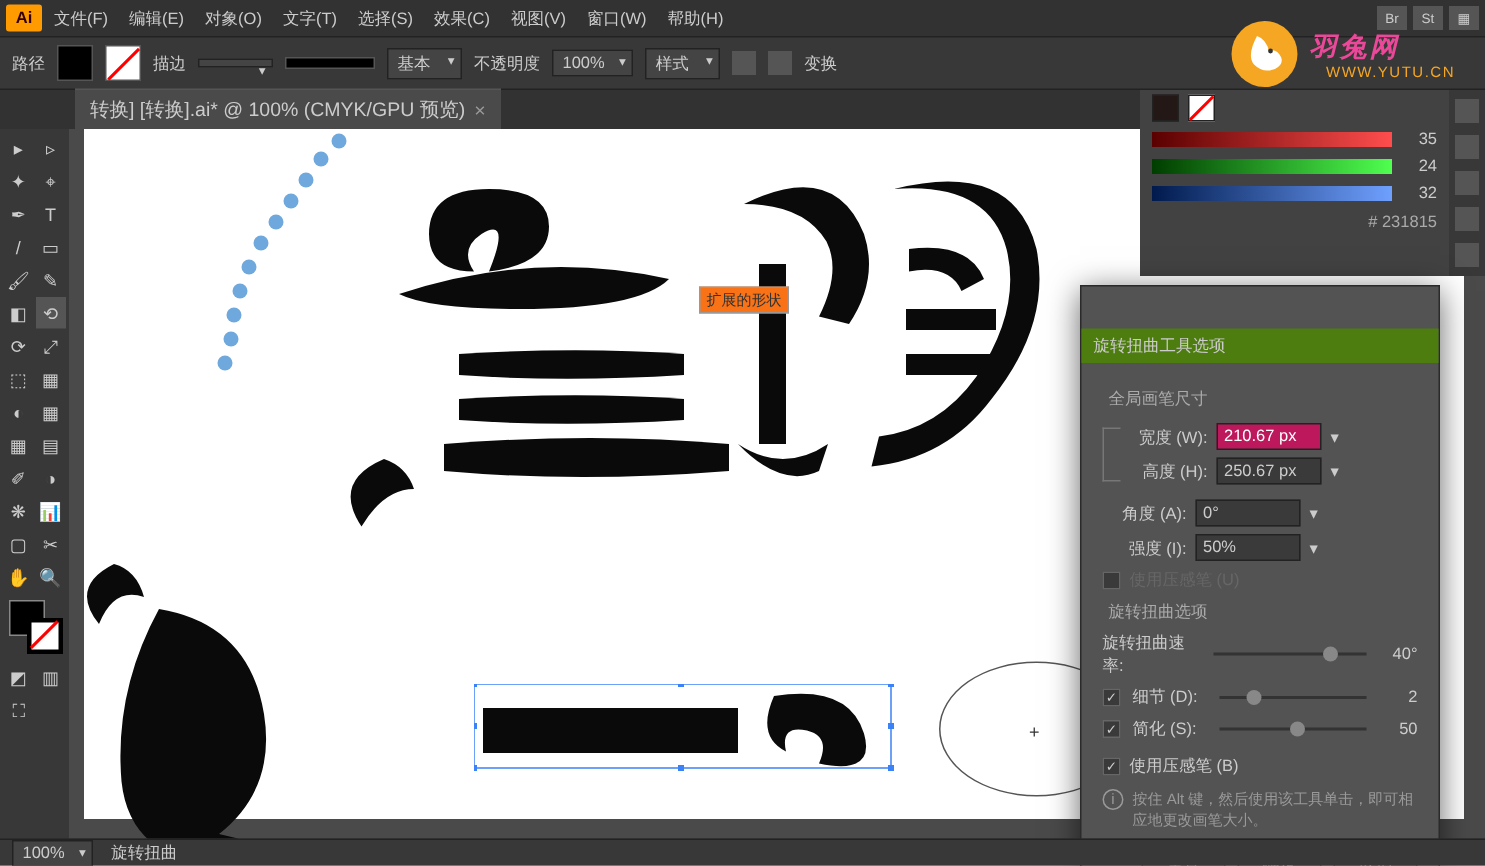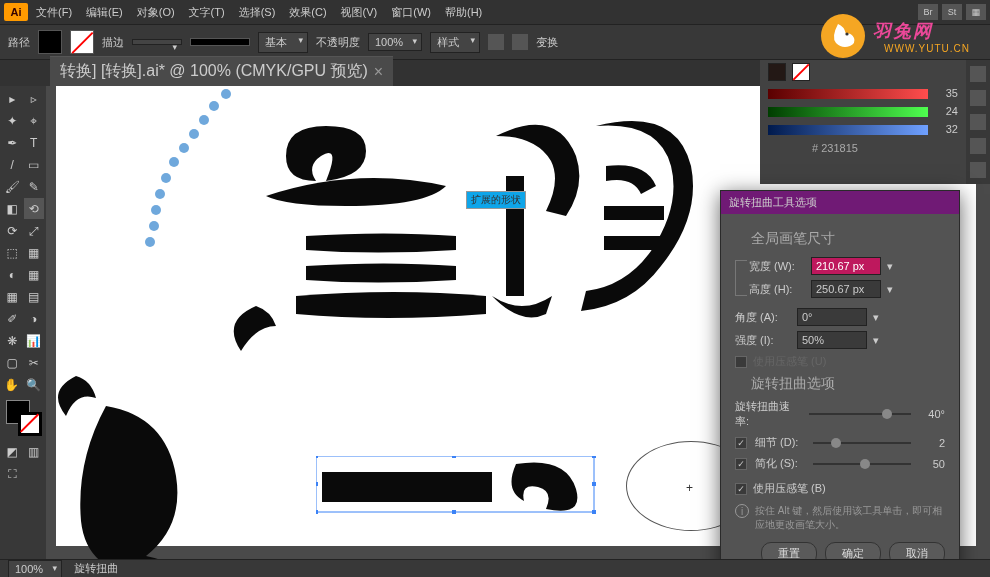--- a/index.html
+++ b/index.html
@@ -11,73 +11,73 @@
 .menu-badge { width: 20px; height: 16px; background: #555; display: flex; align-items: center; justify-content: center; font-size: 9px; }
 .prop-bar { height: 36px; background: #383838; display: flex; align-items: center; padding: 0 8px; gap: 8px; border-top: 1px solid #222; border-bottom: 1px solid #222; }
 .prop-label { color: #ccc; }
 .swatch { width: 24px; height: 24px; background: #000; border: 1px solid #555; position: relative; }
 .swatch.none { background: #fff; }
 .swatch.none::after { content: ''; position: absolute; width: 130%; height: 2px; background: red; transform: rotate(-45deg); top: 50%; left: -15%; }
 .dropdown { background: #444; border: 1px solid #222; padding: 2px 18px 2px 6px; color: #ccc; position: relative; min-width: 50px; }
 .dropdown::after { content: '▾'; position: absolute; right: 4px; font-size: 9px; }
 .stroke-preview { width: 60px; height: 8px; background: #000; border: 1px solid #555; }
 .tab-bar { height: 26px; background: #323232; display: flex; align-items: flex-end; padding-left: 50px; }
-.doc-tab { background: #4a4a4a; padding: 4px 10px; font-size: 16px; color: #ccc; display: flex; align-items: center; gap: 6px; border-top: 1px solid #555; }
+.doc-tab { background: #4a4a4a; padding: 4px 10px; font-size: 13px; color: #ccc; display: flex; align-items: center; gap: 6px; border-top: 1px solid #555; }
 .tab-close { color: #999; }
 .main { display: flex; height: 475px; }
 .toolbox { width: 46px; background: #383838; display: flex; flex-direction: column; padding: 2px; gap: 1px; }
 .tool-row { display: flex; gap: 1px; }
 .tool { width: 21px; height: 21px; display: flex; align-items: center; justify-content: center; color: #ccc; font-size: 12px; cursor: default; }
 .tool.active { background: #555; }
 .tool-colors { padding: 4px; }
 .fill-stroke { position: relative; width: 36px; height: 36px; }
 .fill-sw { position: absolute; width: 24px; height: 24px; background: #000; border: 1px solid #888; top: 0; left: 0; }
 .stroke-sw { position: absolute; width: 24px; height: 24px; background: #fff; border: 3px solid #000; top: 12px; left: 12px; }
 .stroke-sw::after { content: ''; position: absolute; width: 140%; height: 2px; background: red; transform: rotate(-45deg); top: 40%; left: -20%; }
 .canvas-wrap { flex: 1; background: #4a4a4a; position: relative; overflow: hidden; }
 .artboard { position: absolute; top: 0; left: 10px; width: 920px; height: 460px; background: #fff; }
 .artwork { position: absolute; }
 .dot-path { position: absolute; top: 0; left: 30px; }
 .dialog { position: absolute; top: 190px; left: 720px; width: 240px; background: #535353; border: 1px solid #2a2a2a; box-shadow: 0 4px 20px rgba(0,0,0,0.6); color: #ccc; font-size: 11px; }
-.dlg-title { background: #701a75; padding: 4px 8px; }
+.dlg-title { background: #4d7c0f; padding: 4px 8px; margin-top: 28px; }
 .dlg-body { padding: 10px 14px 12px; }
-.dlg-section { color: #aaa; margin: 6px 16px 4px; font-size: 14px; }
+.dlg-section { color: #aaa; margin: 6px 4px 4px; font-size: 11px; }
 .dlg-row { display: flex; align-items: center; gap: 6px; margin: 5px 0; }
-.dlg-label { width: 56px; color: #ccc; }
+.dlg-label { width: 56px; text-align: right; color: #ccc; }
 .dlg-input { background: #3a3a3a; border: 1px solid #222; padding: 2px 4px; width: 70px; color: #ccc; font-size: 11px; }
 .dlg-input.sel { background: #be185d; color: #fff; }
 .dlg-link { width: 12px; height: 36px; border: 1px solid #777; border-right: none; margin-right: 2px; align-self: center; }
 .dlg-slider-row { display: flex; align-items: center; gap: 8px; margin: 6px 0; }
 .dlg-slider-label { width: 66px; }
 .dlg-slider { flex: 1; height: 2px; background: #333; position: relative; }
 .dlg-slider-thumb { position: absolute; width: 10px; height: 10px; border-radius: 50%; background: #888; top: -4px; }
 .dlg-val { width: 26px; text-align: right; }
 .dlg-check { display: flex; align-items: center; gap: 6px; margin: 4px 0; }
 .dlg-cb { width: 12px; height: 12px; background: #3a3a3a; border: 1px solid #666; display: inline-flex; align-items: center; justify-content: center; font-size: 9px; color: #ccc; }
 .dlg-tip { font-size: 10px; color: #999; margin: 8px 0; display: flex; gap: 6px; }
 .dlg-tipicon { width: 14px; height: 14px; border: 1px solid #999; border-radius: 50%; display: flex; align-items: center; justify-content: center; flex-shrink: 0; }
 .dlg-buttons { display: flex; gap: 8px; justify-content: flex-end; margin-top: 10px; }
 .dlg-btn { background: #5a5a5a; border: 1px solid #333; border-radius: 10px; padding: 3px 16px; color: #ddd; font-size: 11px; }
 .right-panels { position: absolute; top: 60px; right: 0; width: 230px; display: flex; }
 .panel-body { flex: 1; background: #424242; }
 .panel-strip { width: 24px; background: #383838; display: flex; flex-direction: column; gap: 8px; padding: 6px 4px; }
 .strip-ico { width: 16px; height: 16px; background: #555; }
-.color-row { display: flex; align-items: flex-end; gap: 6px; padding: 3px 8px; }
+.color-row { display: flex; align-items: center; gap: 6px; padding: 3px 8px; }
 .color-sw { width: 18px; height: 18px; border: 1px solid #222; }
 .color-sw.none { background: #fff; position: relative; }
 .color-sw.none::after { content: ''; position: absolute; width: 140%; height: 2px; background: red; transform: rotate(-45deg); top: 45%; left: -20%; }
 .color-slider { flex: 1; height: 10px; }
 .color-val { width: 24px; text-align: right; }
-.hex-row { padding: 4px 8px; color: #aaa; margin-left: 44px; }
+.hex-row { padding: 4px 8px; text-align: right; color: #aaa; }
 .statusbar { position: absolute; bottom: 0; left: 0; right: 0; height: 18px; background: #383838; display: flex; align-items: center; padding: 0 8px; gap: 12px; font-size: 11px; color: #ccc; border-top: 1px solid #222; }
 .logo-yutu { position: absolute; top: 14px; right: 20px; display: flex; align-items: center; gap: 8px; z-index: 20; }
 .yutu-ico { width: 44px; height: 44px; border-radius: 50%; background: #f5a623; display: flex; align-items: center; justify-content: center; }
 .yutu-txt { font-size: 18px; font-weight: bold; color: #ec4899; letter-spacing: 2px; font-style: italic; }
 .yutu-sub { font-size: 10px; color: #f5a623; letter-spacing: 1px; margin-left: 11px; }
-.tooltip-badge { position: absolute; top: 105px; left: 420px; background: #0ea5e9; color: #333; padding: 1px 4px; font-size: 10px; border: 1px solid #999; }
+.tooltip-badge { position: absolute; top: 105px; left: 420px; background: #f97316; color: #333; padding: 1px 4px; font-size: 10px; border: 1px solid #999; }
 .cursor-ellipse { position: absolute; top: 355px; left: 580px; width: 130px; height: 90px; border: 1px solid #555; border-radius: 50%; }
 .cursor-cross { position: absolute; top: 395px; left: 640px; font-size: 12px; color: #333; }
 </style>
 </head>
 <body>
 
 <div class="menubar">
   <div class="ai-logo">Ai</div>
   <span class="menu-item">文件(F)</span>
   <span class="menu-item">编辑(E)</span>

